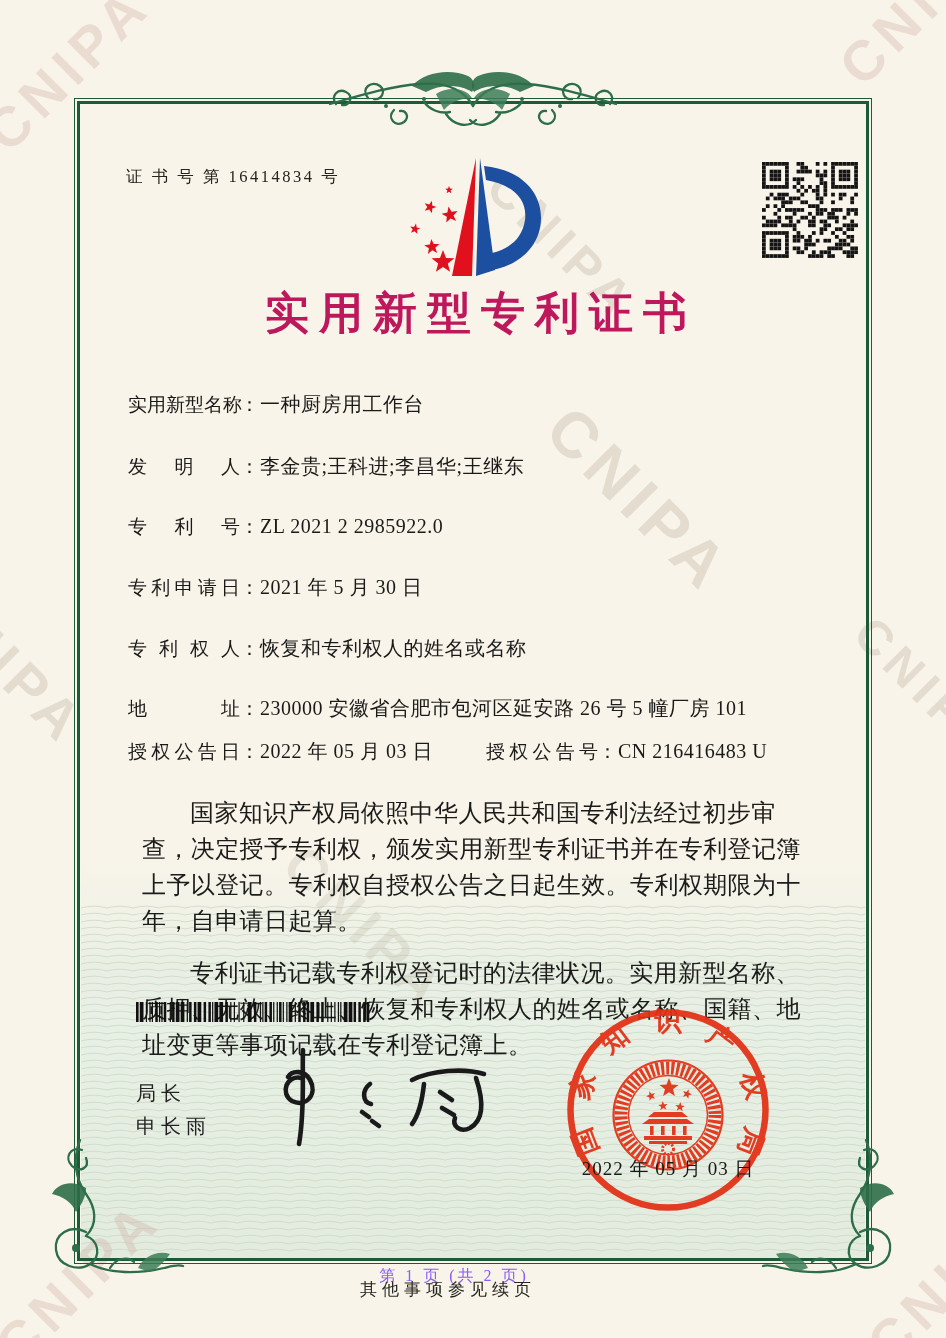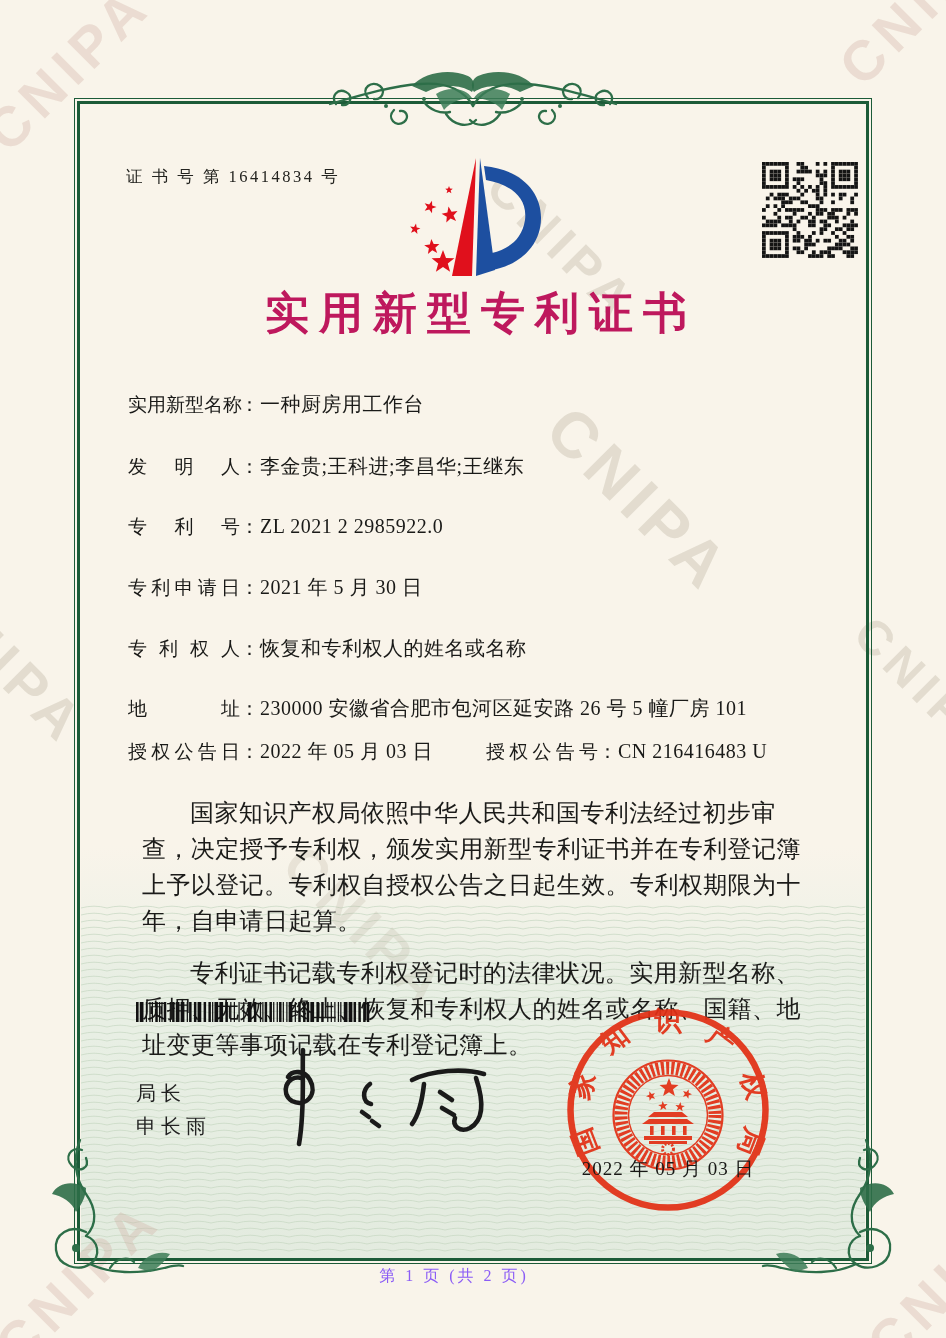--- a/index.html
+++ b/index.html
@@ -623,14 +623,15 @@
         <rect x="15" y="11" width="3.6" height="9"></rect>
         <rect x="-24" y="21" width="48" height="4"></rect>
         <rect x="-19" y="26" width="38" height="3"></rect>
         <circle cx="0" cy="34" r="5.5" fill="none" stroke="#e23015" stroke-width="3" stroke-dasharray="2 1.6"></circle>
       </g>
     </g>
   </svg>
   <div class="seal-date">2022 年 05 月 03 日</div>
 
   <div class="pagenum">第 1 页 (共 2 页)</div>
+  <div class="footnote">其他事项参见续页</div>
 
 </div>
 
 </body></html>

